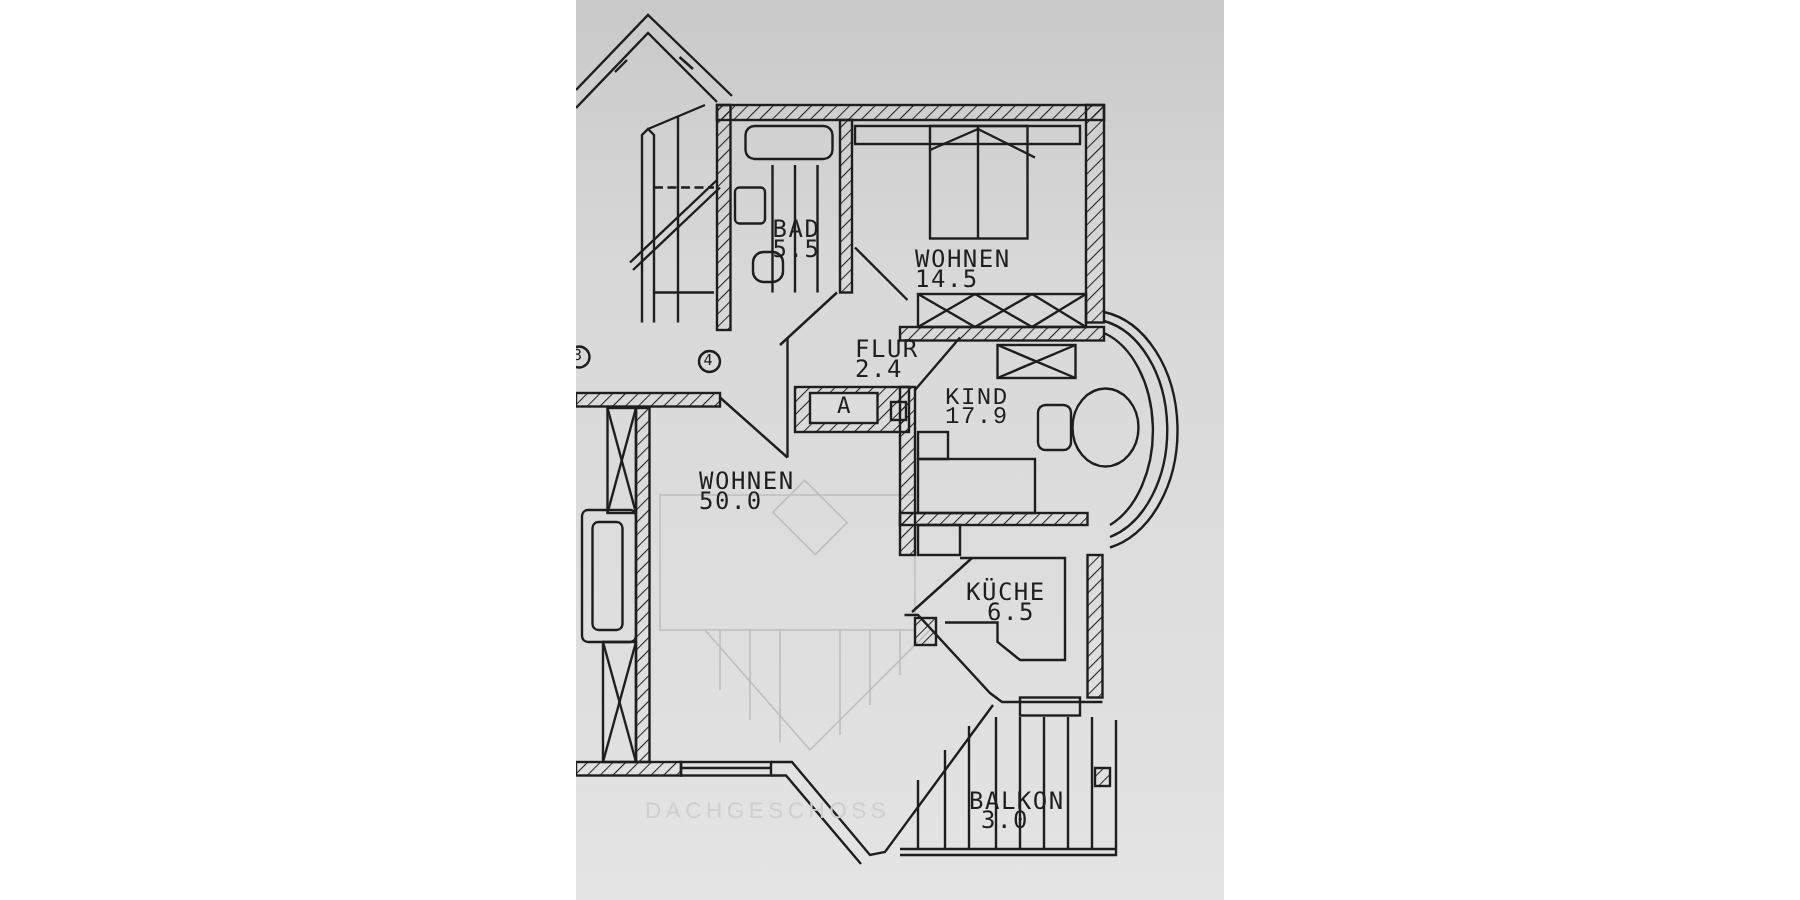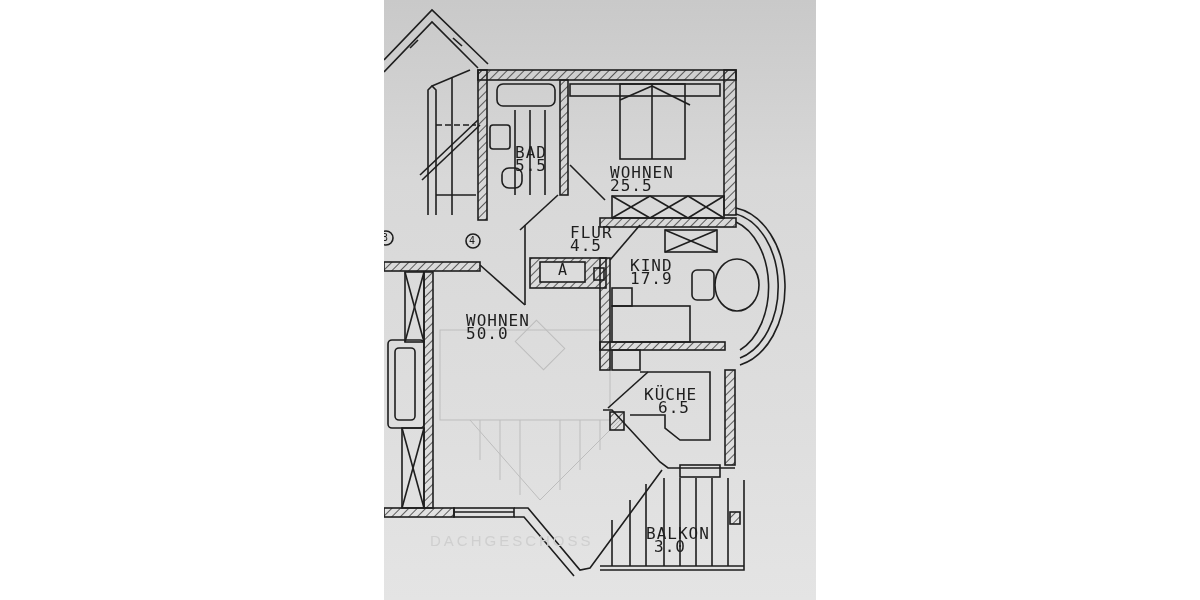--- a/index.html
+++ b/index.html
@@ -142,23 +142,23 @@
     <rect x="680" y="465" width="40" height="12"></rect>
 
     <circle cx="473" cy="241" r="7"></circle>
     <circle cx="386" cy="238" r="7"></circle>
    </g>
   </svg>
 
   <div class="ghost" style="left:46px;top:532px;">DACHGESCHOSS</div>
 
   <div class="lbl" style="left:131px;top:146px;"><span>BAD</span><br><span>5.5</span></div>
-  <div class="lbl" style="left:226px;top:166px;"><span>WOHNEN</span><br><span>25.5</span></div>
-  <div class="lbl" style="left:150px;top:226px;margin-left:36px;"><span>FLUR</span><br><span>4.5</span></div>
-  <div class="lbl" style="left:246px;top:259px;"><span>KIND</span><br><span>17.9</span></div>
+  <div class="lbl" style="left:226px;top:166px;"><span>WOHNEN</span><br><span>14.5</span></div>
+  <div class="lbl" style="left:150px;top:226px;margin-left:36px;"><span>FLUR</span><br><span>2.4</span></div>
+  <div class="lbl" style="left:246px;top:259px;font-family:Liberation Mono, monospace;"><span>KIND</span><br><span>17.9</span></div>
   <div class="lbl" style="left:82px;top:314px;"><span>WOHNEN</span><br><span>50.0</span></div>
   <div class="lbl" style="left:260px;top:388px;"><span>KÜCHE</span><br><span style="padding-left:14px">6.5</span></div>
   <div class="lbl" style="left:262px;top:527px;"><span>BALKON</span><br><span style="padding-left:8px">3.0</span></div>
 
   <div class="lbl" style="left:174px;top:264px;font-size:15px;">A</div>
   <div class="lbl" style="left:85px;top:234px;font-size:10px;">4</div>
   <div class="lbl" style="left:-2px;top:231px;font-size:10px;">3</div>
  </div>
 </div>
 

